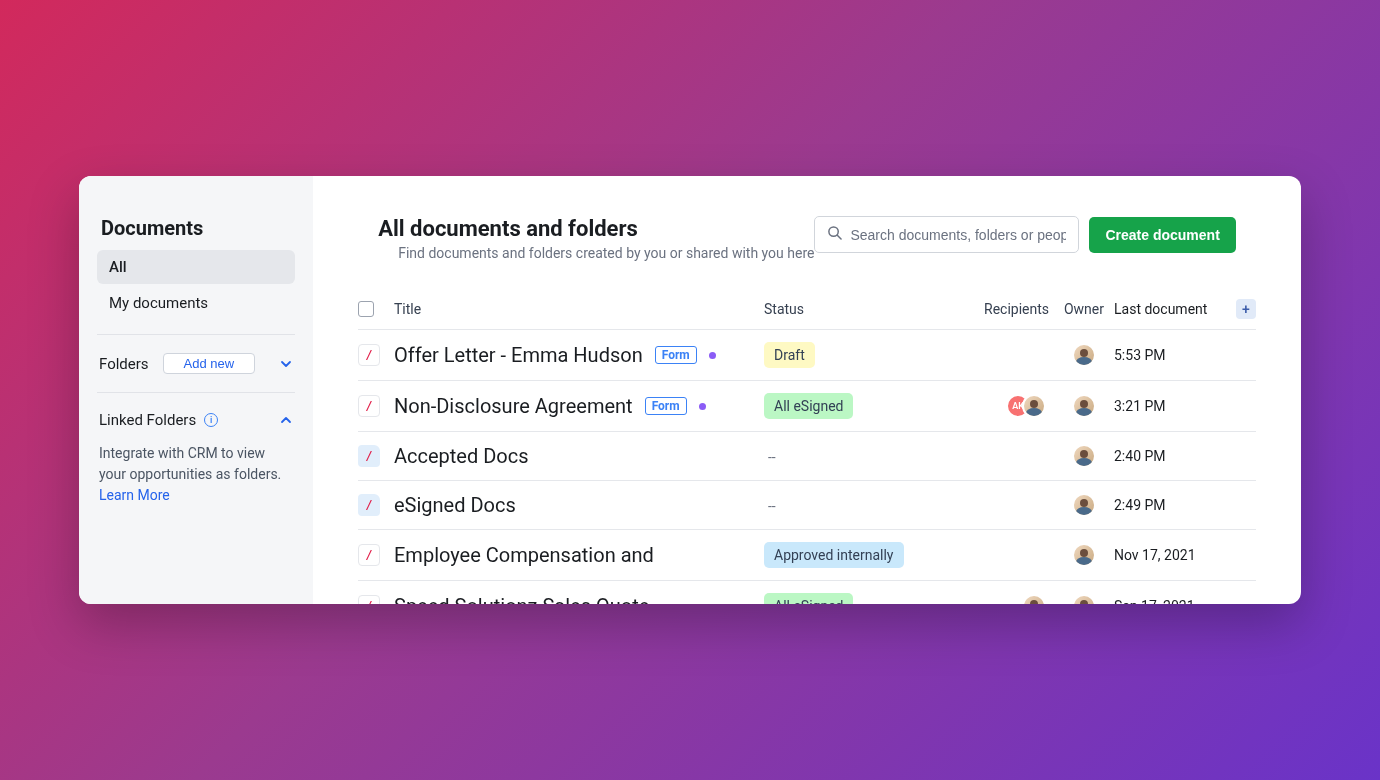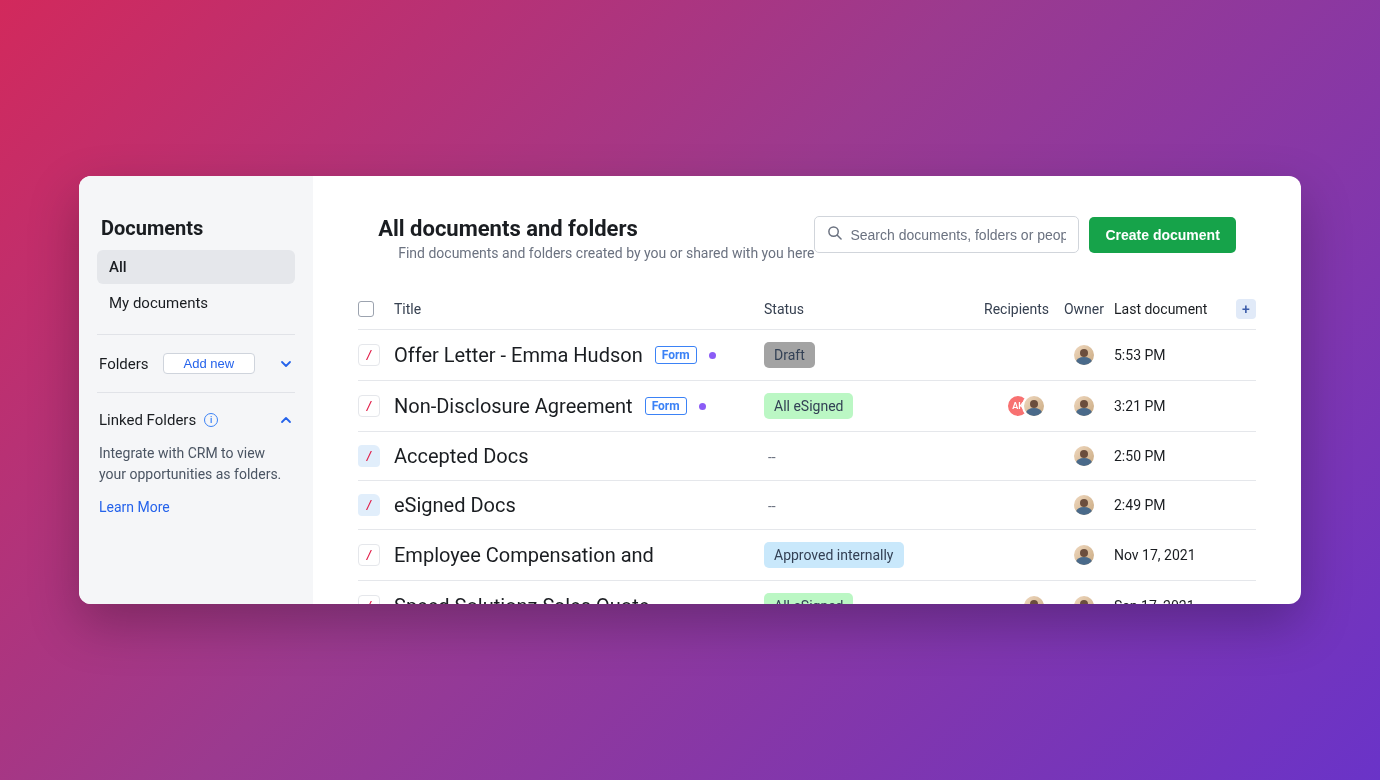--- a/index.html
+++ b/index.html
@@ -90,21 +90,21 @@
     font-size: 14px;
     color: #4b5563;
     line-height: 1.5;
     margin-top: 10px;
     padding: 0 2px;
   }
   .learn-more {
     color: #2563eb;
     cursor: pointer;
     display: block;
-    margin-top: 12px;
+    margin-top: 0;
   }
   
   .main {
     flex: 1;
     padding: 40px 45px 0 45px;
     overflow: hidden;
     position: relative;
   }
   .main-header {
     display: flex;
@@ -226,21 +226,21 @@
     border-radius: 50%;
     background: #8b5cf6;
   }
   .status-badge {
     display: inline-block;
     padding: 5px 10px;
     border-radius: 5px;
     font-size: 14px;
     color: #334155;
   }
-  .status-draft { background: #a3a3a3; }
+  .status-draft { background: #fef9c3; }
   .status-esigned { background: #bbf7c4; }
   .status-approved { background: #c9e8fb; }
   .status-empty { color: #6b7280; font-size: 14px; padding-left: 4px; }
   .avatar {
     width: 24px; height: 24px;
     border-radius: 50%;
     border: 2px solid #fff;
     display: inline-flex; align-items: center; justify-content: center;
     font-size: 9px;
     font-weight: 600;
@@ -397,21 +397,21 @@
             <div class="folder-icon">/</div>
           </div>
           <div class="col-title">
             <span class="row-title">Accepted Docs</span>
           </div>
           <div class="col-status"><span class="status-empty">--</span></div>
           <div class="col-recip"></div>
           <div class="col-owner">
             <div class="avatar avatar-img"></div>
           </div>
-          <div class="col-updated">2:50 PM</div>
+          <div class="col-updated">2:40 PM</div>
           <div class="col-add"></div>
         </div>
         <div class="table-row">
           <div class="col-check">
             <div class="folder-icon">/</div>
           </div>
           <div class="col-title">
             <span class="row-title">eSigned Docs</span>
           </div>
           <div class="col-status"><span class="status-empty">--</span></div>

